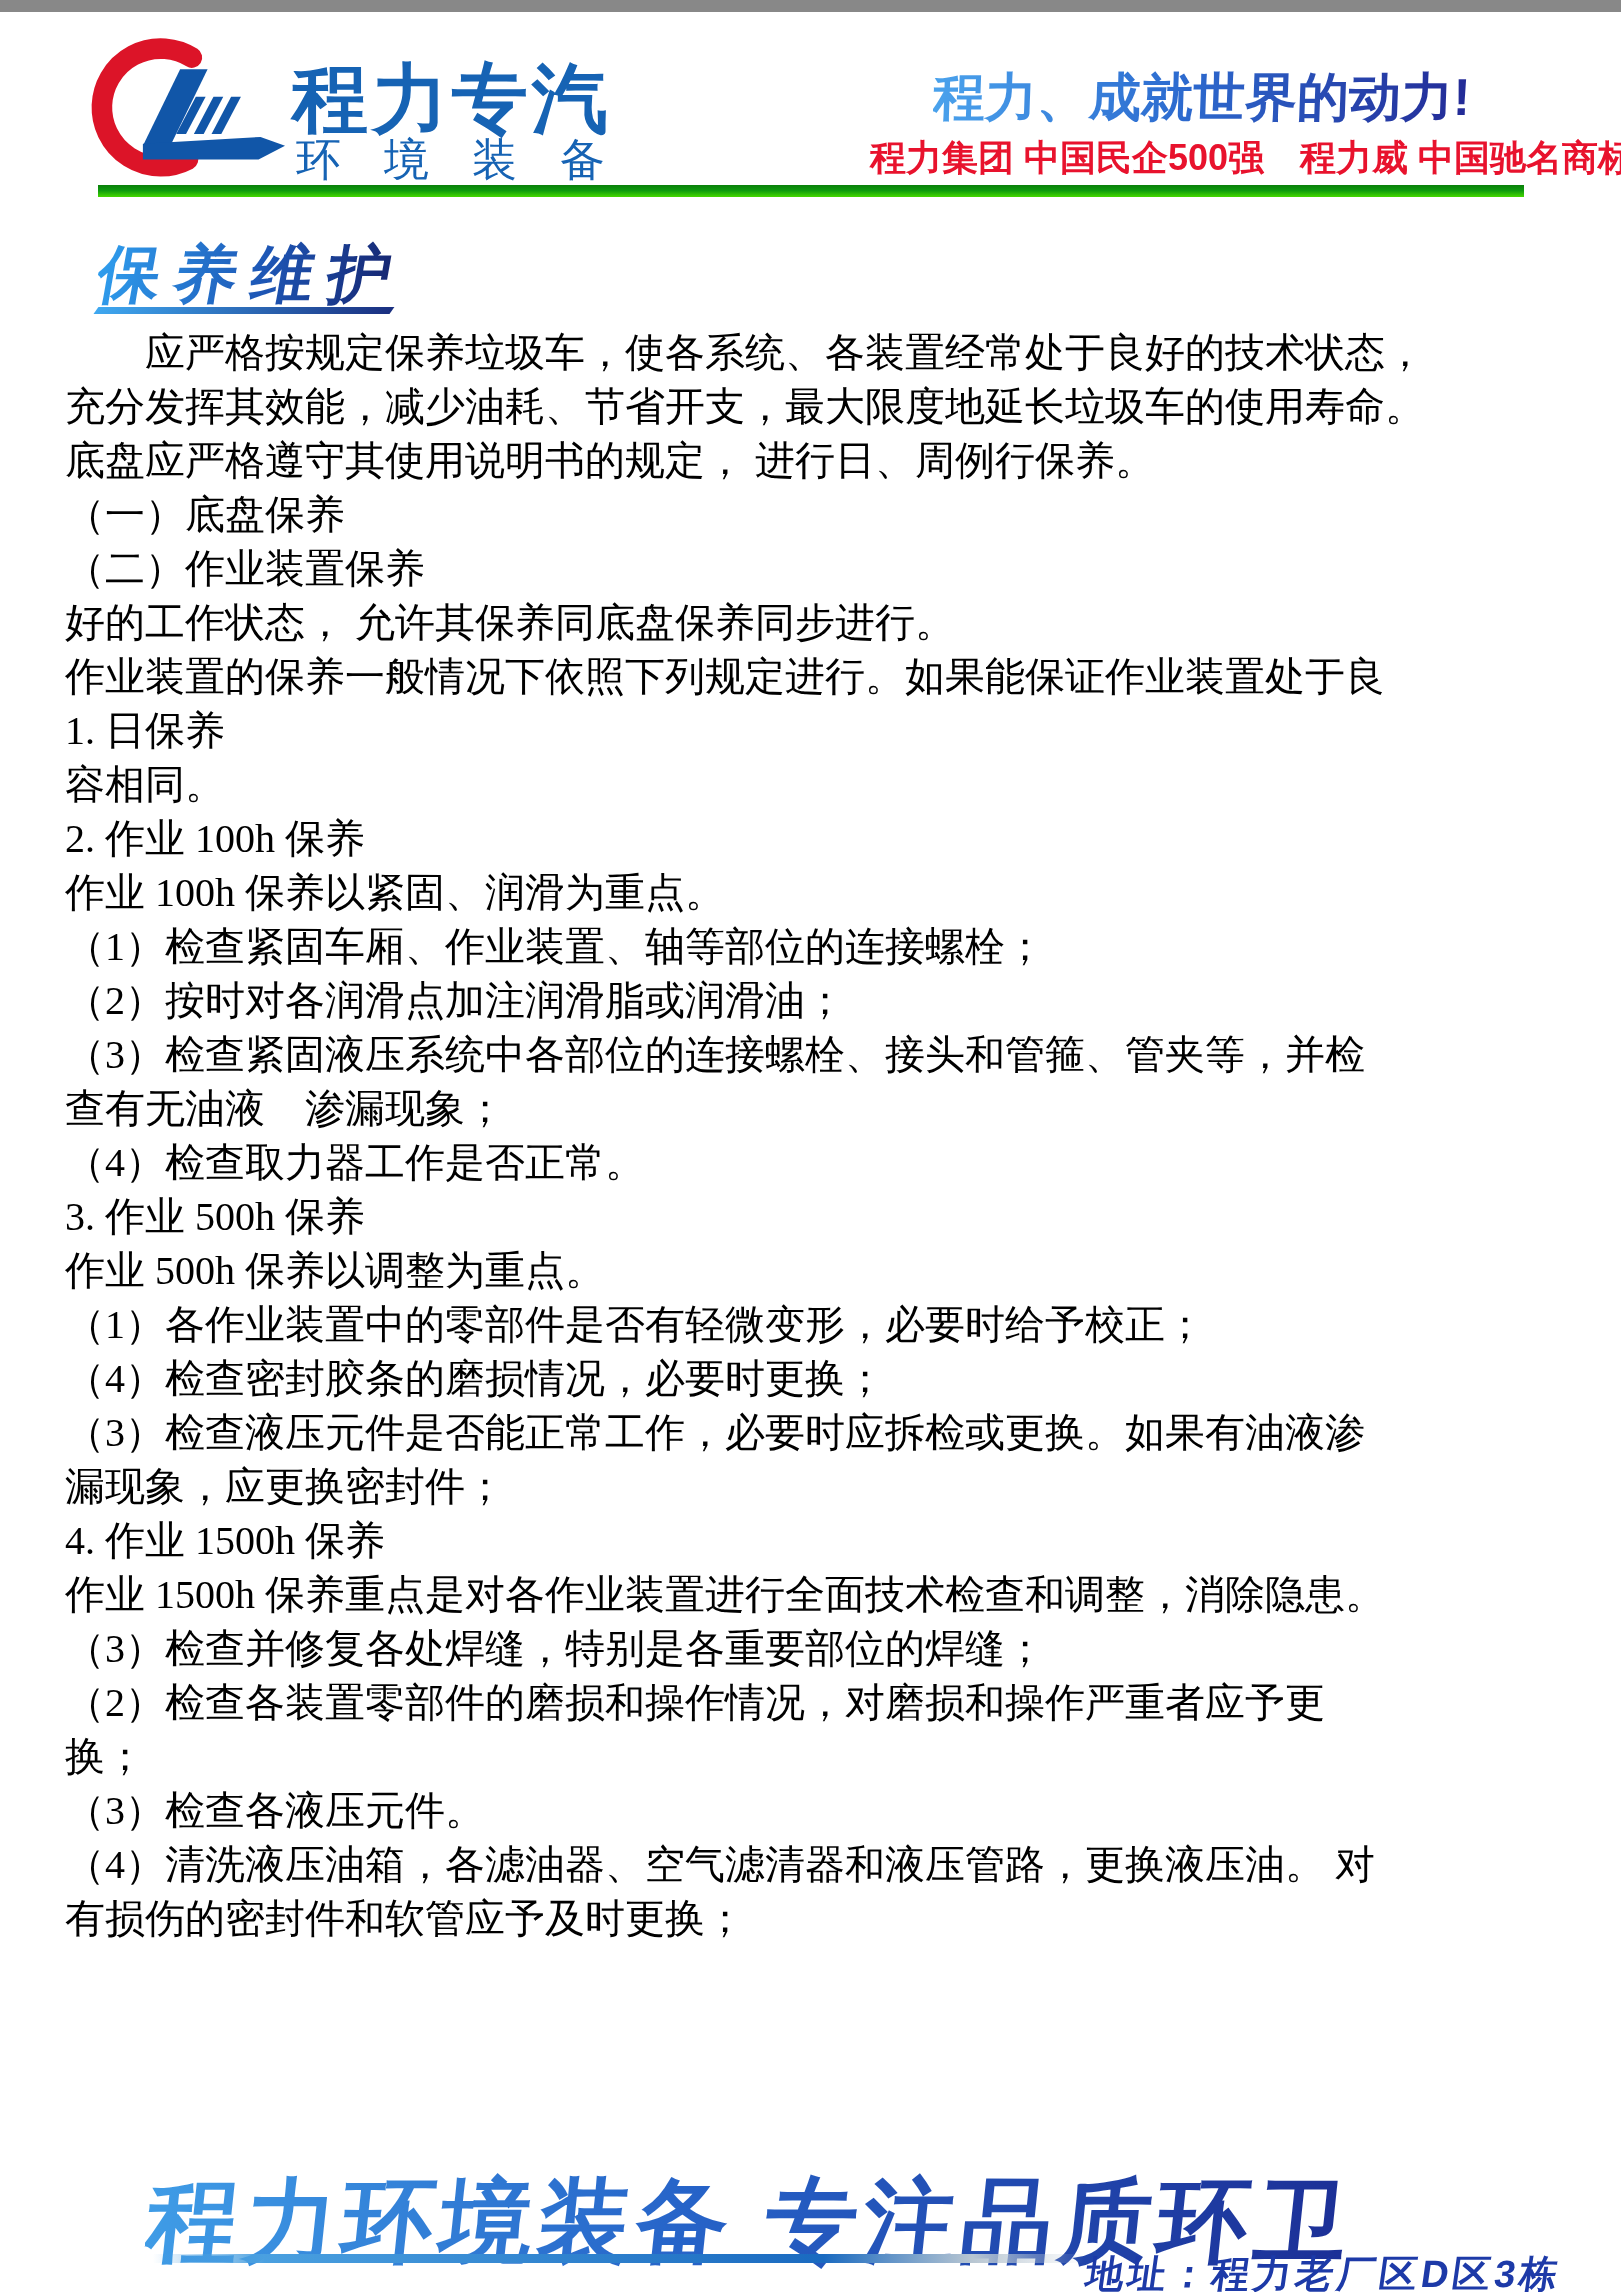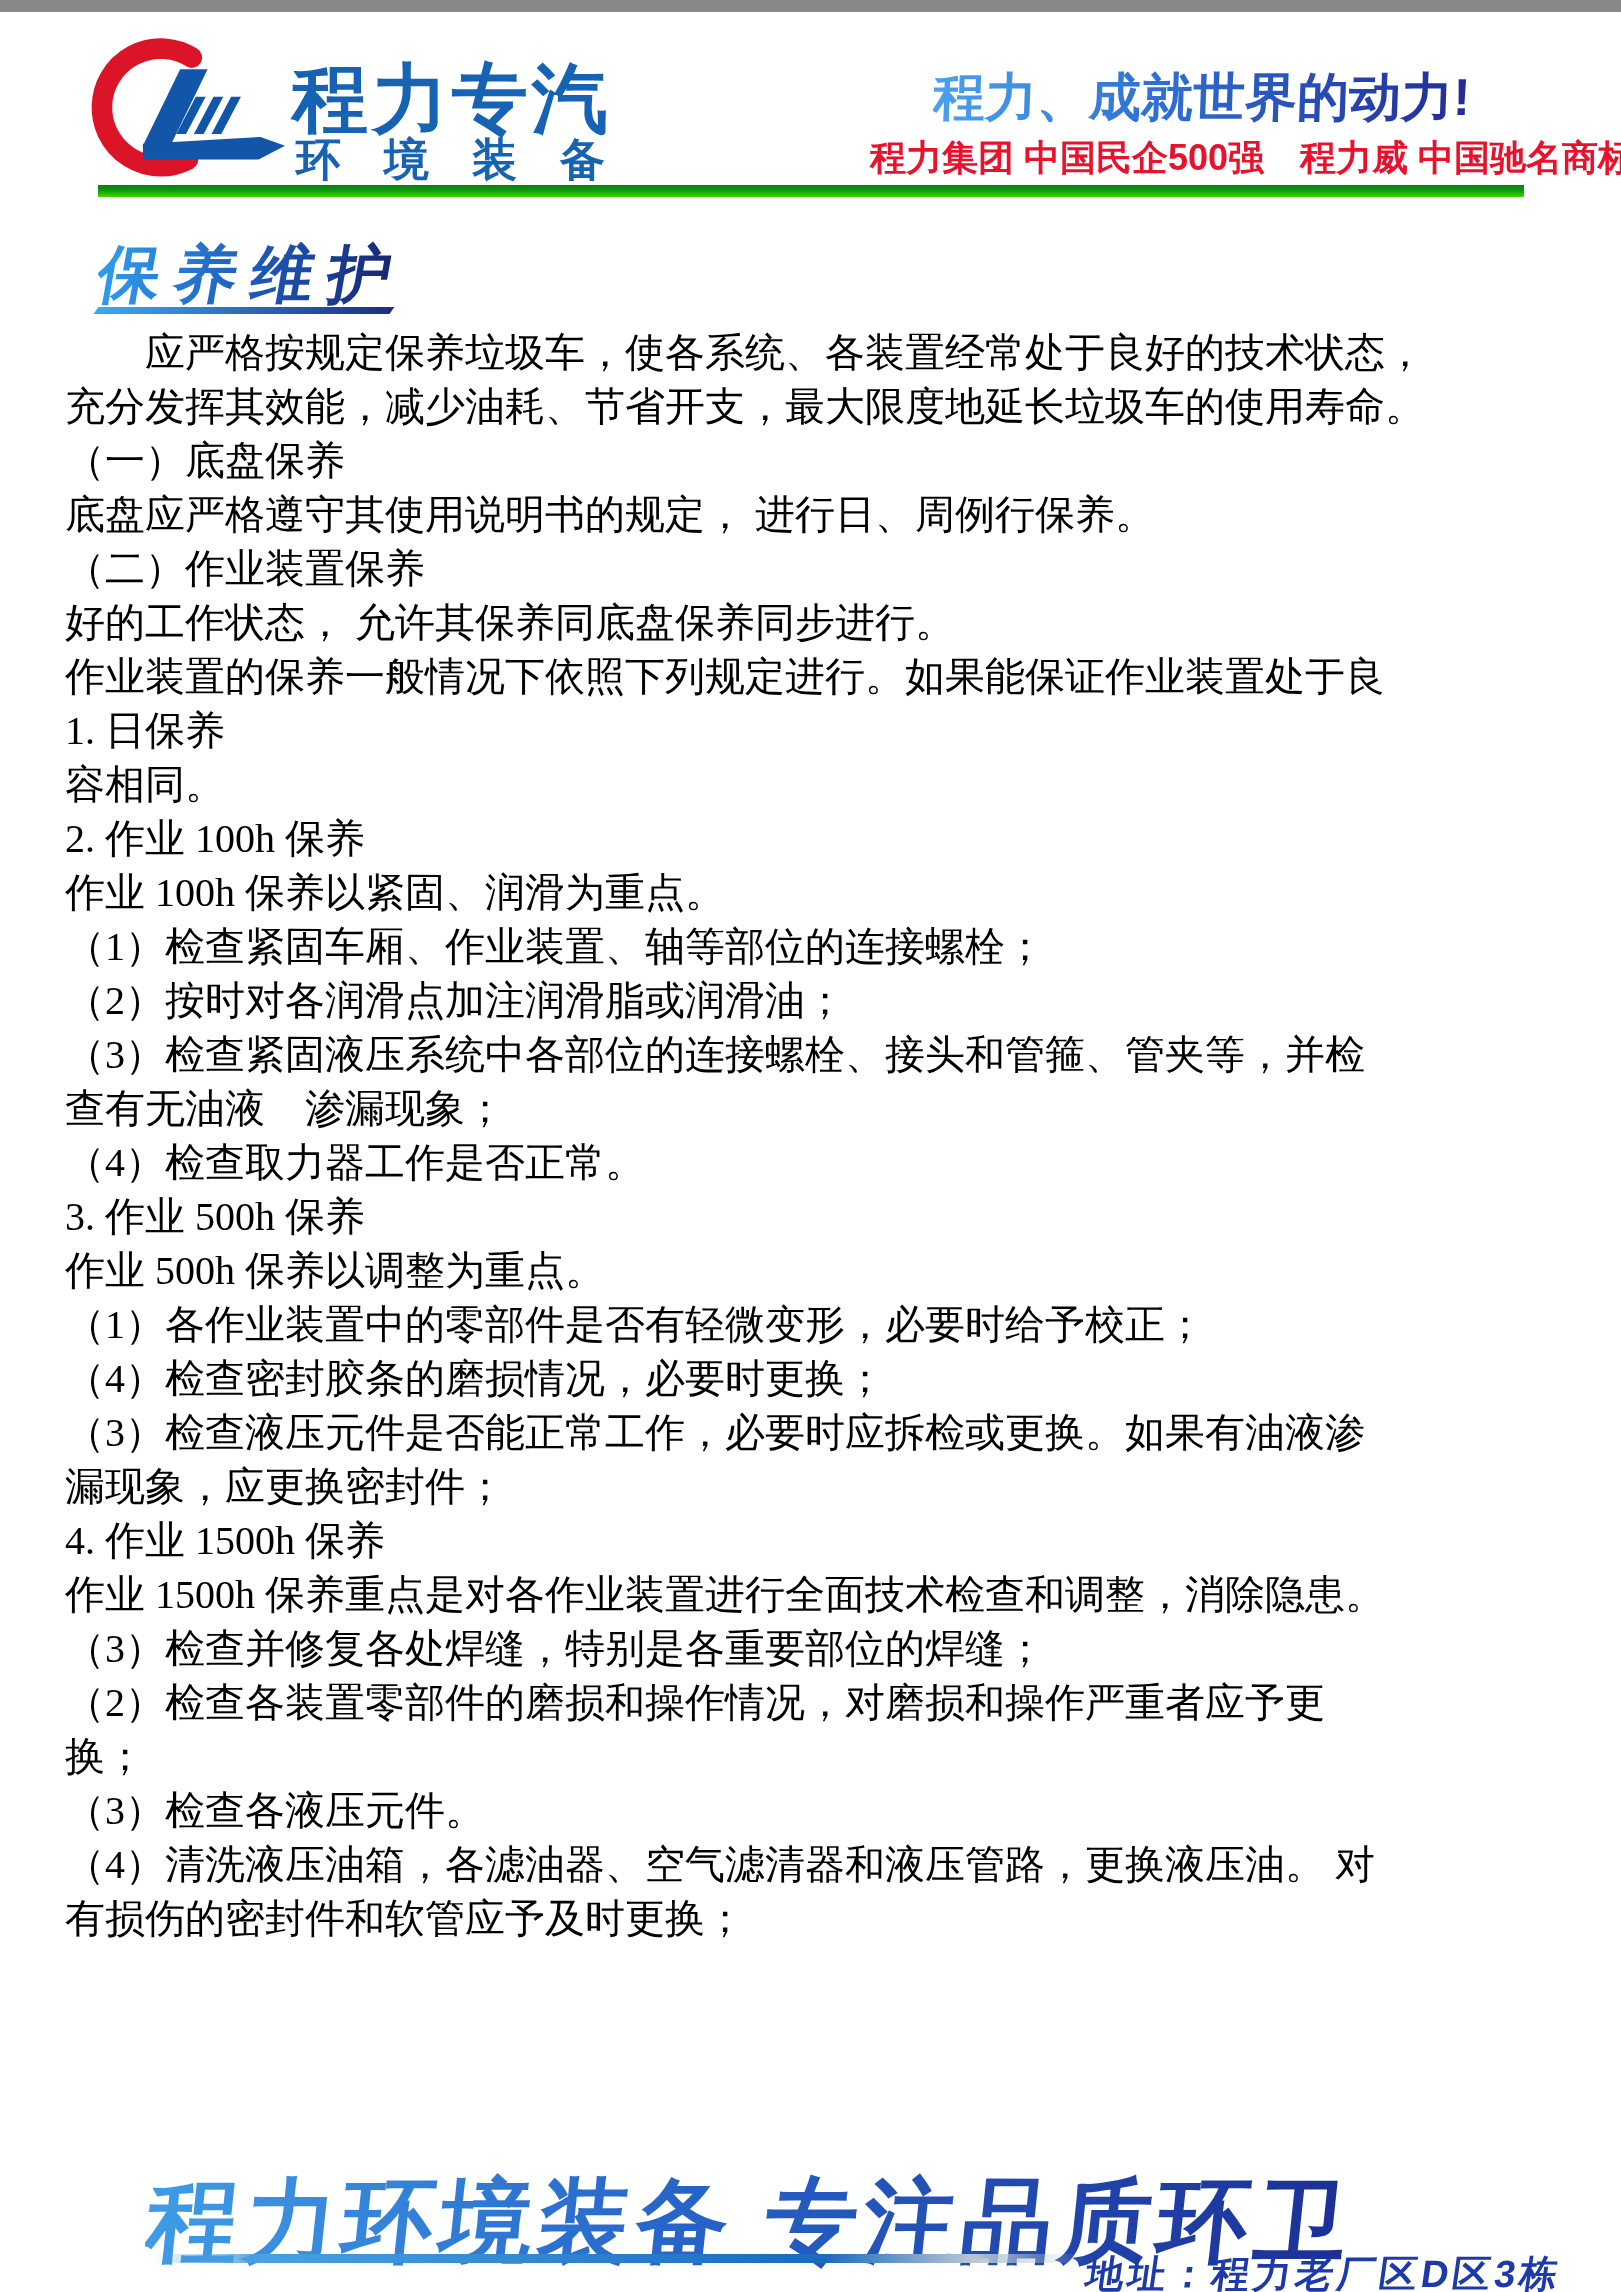--- a/index.html
+++ b/index.html
@@ -14,21 +14,21 @@
   
   .logo-mark{position:absolute;left:82px;top:23.5px;width:211px;height:149px;}
   .brand-cn{
     position:absolute;left:292px;top:37px;
     font-size:76px;font-weight:bold;letter-spacing:3.9px;
     color:#1663b4;white-space:nowrap;
   }
   .brand-sub{
     position:absolute;left:296px;top:118px;width:312px;
     display:flex;justify-content:space-between;
-    font-size:45px;font-weight:bold;color:#1663b4;
+    font-size:45px;font-weight:normal;color:#1663b4;
   }
   .slogan{
     position:absolute;left:933px;top:51px;
     font-size:52px;font-weight:bold;white-space:nowrap;
     background:linear-gradient(to right,#4aa2ec 0%,#2d6cd0 45%,#232a96 100%);
     -webkit-background-clip:text;background-clip:text;color:transparent;
     transform:skewX(-2deg);
   }
   .subtitle-red{
     position:absolute;left:870px;top:122px;
@@ -101,22 +101,22 @@
   <div class="slogan">程力、成就世界的动力!</div>
   <div class="subtitle-red">程力集团 中国民企500强　程力威 中国驰名商标</div>
   <div class="green-bar"></div>
 
   <div class="sec-title">保养维护</div>
   <div class="sec-underline"></div>
 
   <div class="body-text">
       <div class="body-line">　　应严格按规定保养垃圾车，使各系统、各装置经常处于良好的技术状态，</div>
       <div class="body-line">充分发挥其效能，减少油耗、节省开支，最大限度地延长垃圾车的使用寿命。</div>
+      <div class="body-line">底盘应严格遵守其使用说明书的规定， 进行日、周例行保养。</div>
       <div class="body-line">（一）底盘保养</div>
-      <div class="body-line">底盘应严格遵守其使用说明书的规定， 进行日、周例行保养。</div>
       <div class="body-line">（二）作业装置保养</div>
       <div class="body-line">好的工作状态， 允许其保养同底盘保养同步进行。</div>
       <div class="body-line">作业装置的保养一般情况下依照下列规定进行。如果能保证作业装置处于良</div>
       <div class="body-line">1. 日保养</div>
       <div class="body-line">容相同。</div>
       <div class="body-line">2. 作业 100h 保养</div>
       <div class="body-line">作业 100h 保养以紧固、润滑为重点。</div>
       <div class="body-line">（1）检查紧固车厢、作业装置、轴等部位的连接螺栓；</div>
       <div class="body-line">（2）按时对各润滑点加注润滑脂或润滑油；</div>
       <div class="body-line">（3）检查紧固液压系统中各部位的连接螺栓、接头和管箍、管夹等，并检</div>

